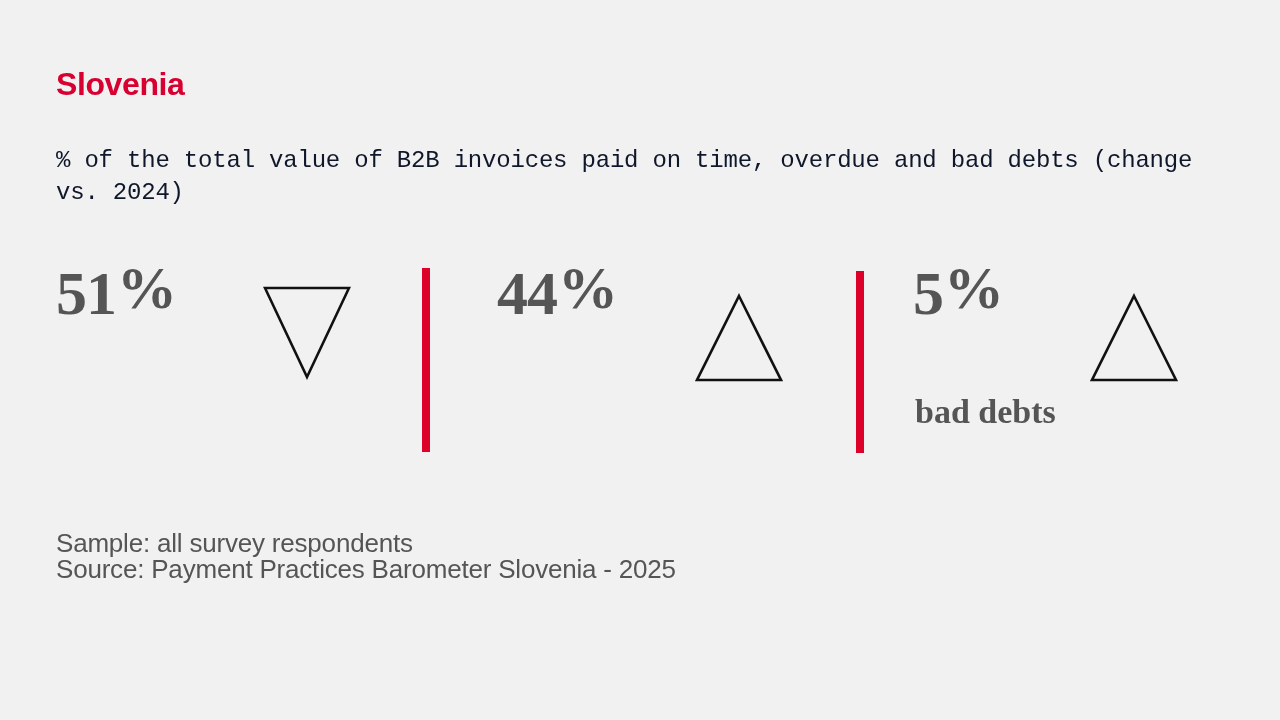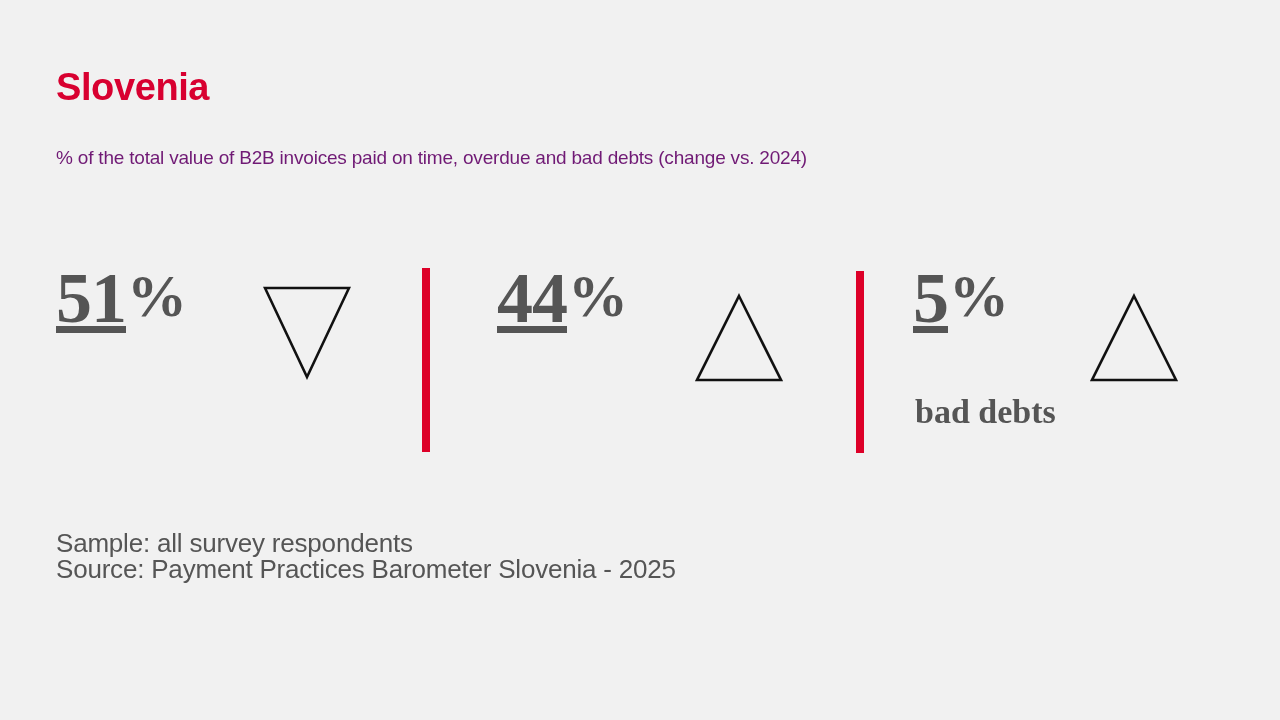--- a/index.html
+++ b/index.html
@@ -20,38 +20,38 @@
     inset: 0;
     background: #f1f1f1;
   }
 
   
   .page-title {
     position: absolute;
     left: 56px;
     top: 68px;
     font-family: "Liberation Sans", sans-serif;
-    font-size: 38px;
+    font-size: 32px;
     font-weight: bold;
     letter-spacing: -0.4px;
     color: #d80030;
     line-height: 1;
     white-space: nowrap;
   }
 
   .subtitle {
     position: absolute;
     left: 56px;
     top: 145px;
     width: 1160px;
-    font-family: Liberation Sans, sans-serif;
-    font-size: 19px;
+    font-family: Liberation Mono, monospace;
+    font-size: 24px;
     font-weight: normal;
     line-height: 1.34;
-    color: #701a75;
+    color: #0f172a;
     letter-spacing: -0.2px;
   }
 
   
   .metrics {
     position: absolute;
     left: 0;
     top: 262px;
     width: 1280px;
     height: 200px;
@@ -79,22 +79,21 @@
     font-weight: bold;
     font-size: 86px;
     line-height: 1;
     color: #555555;
     letter-spacing: -1px;
     white-space: nowrap;
     display: flex;
     align-items: baseline;
   }
   .metric-number {
-    font-size: 72px;
-    text-decoration: underline;
+    font-size: 62px;
   }
   .metric-pct {
     font-size: 60px;
     margin-left: 1px;
     position: relative;
     top: -6px;
   }
 
   .metric-label {
     position: absolute;

